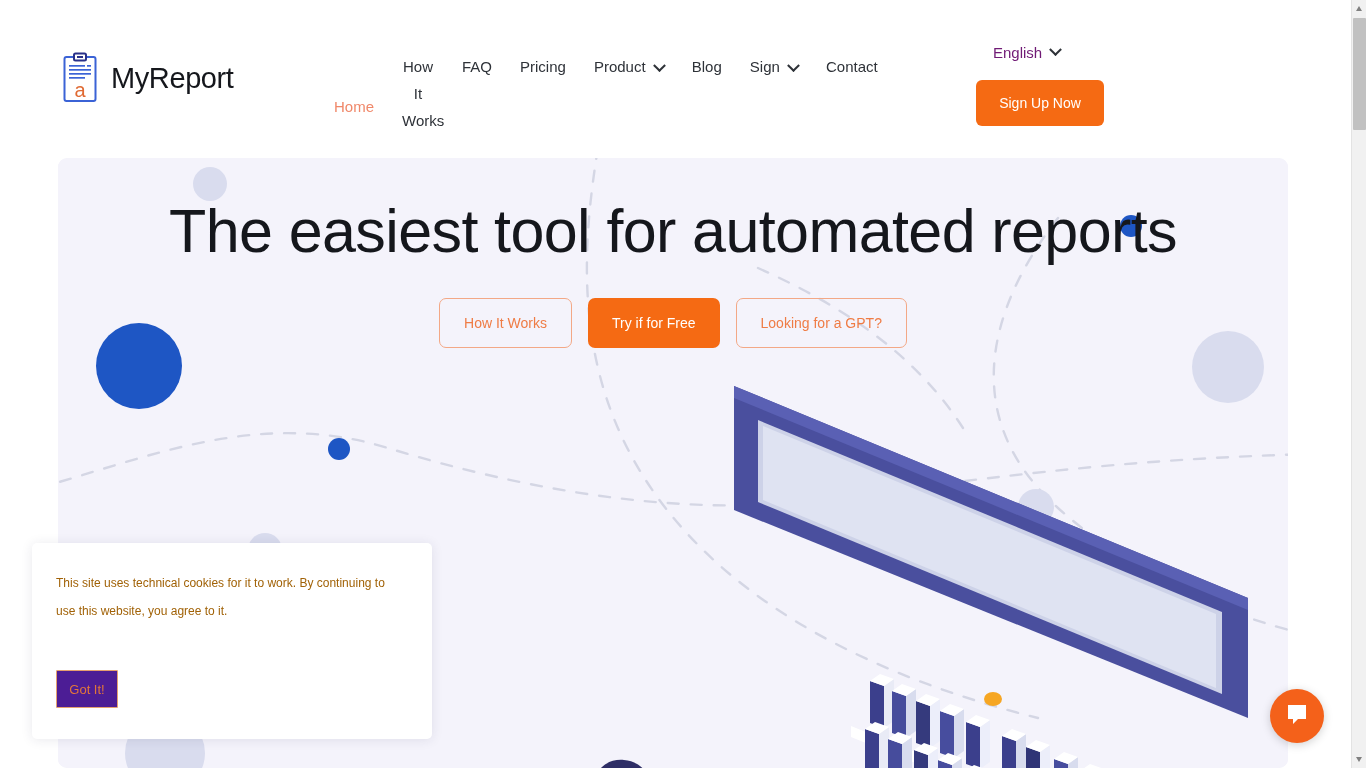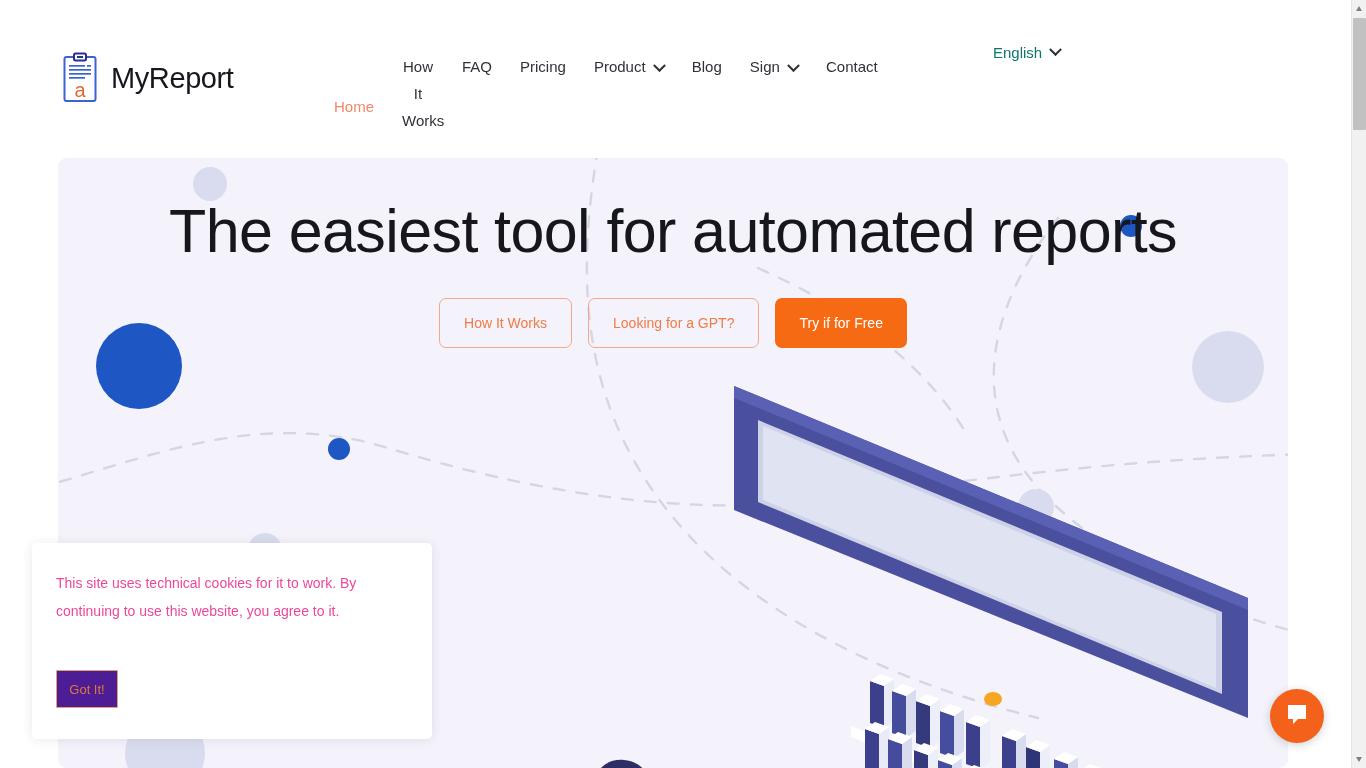--- a/index.html
+++ b/index.html
@@ -48,21 +48,21 @@
   .nav-item.wrap { width:60px; }
   .chev {
     display:inline-block; width:9px; height:9px;
     border-right:2px solid #2e3238; border-bottom:2px solid #2e3238;
     transform:rotate(45deg) translate(-2px,-2px);
     margin-left:5px; vertical-align:middle;
   }
 
   .lang {
     position:absolute; left:993px; top:44px;
-    font-size:15px; color:#0f766e;
+    font-size:15px; color:#701a75;
     display:flex; align-items:center; gap:9px; cursor:pointer;
   }
   .lang .chev { margin-left:0; }
 
   .btn-login {
     position:absolute; left:1094px; top:29px;
     width:86px; height:49px;
     border:1px solid #f5c6a8; border-radius:7px;
     background:#fff; color:#f0a487; font-size:14px;
     display:flex; align-items:center; justify-content:center;
@@ -106,21 +106,21 @@
 
   
   .cookie {
     position:absolute; left:32px; top:543px;
     width:400px; height:196px;
     background:#ffffff; border-radius:5px;
     box-shadow:0 1px 12px rgba(40,40,80,.10);
   }
   .cookie-text {
     position:absolute; left:24px; top:26px; width:350px;
-    font-size:14px; line-height:28px; color:#ec4899;
+    font-size:12px; line-height:28px; color:#a16207;
   }
   .cookie-btn {
     position:absolute; left:56px; top:670px;
     width:62px; height:38px;
     border:1px solid #e5a06f; border-radius:1px;
     background:#4c1d95; color:#e2763a; font-size:13px;
     display:flex; align-items:center; justify-content:center;
     cursor:pointer;
   }
 
@@ -205,20 +205,23 @@
         <span>Contact</span>
       </span>
     </nav>
 
     <div class="lang">
       <span>English</span>
       <i class="chev"></i>
     </div>
 
 
+    <div class="btn-signup">
+      <span>Sign Up Now</span>
+    </div>
   </div>
 
   <section class="hero">
 
     <svg class="hero-svg" viewBox="0 0 1230 610">
       <defs>
         <clipPath id="heroClip">
             <rect x="0" y="0" width="1230" height="610" rx="9"></rect>
           </clipPath>
       </defs>
@@ -416,25 +419,25 @@
         </g>
       </g>
     </svg>
 
     <h1 class="hero-title">The easiest tool for automated reports</h1>
 
     <div class="hero-btns">
       <div class="hbtn outline">
         <span>How It Works</span>
       </div>
+      <div class="hbtn solid">
+        <span>Try if for Free</span>
+      </div>
       <div class="hbtn outline">
         <span>Looking for a GPT?</span>
-      </div>
-      <div class="hbtn solid">
-        <span>Try if for Free</span>
       </div>
     </div>
   </section>
 
   <div class="cookie">
     <div class="cookie-text">This site uses technical cookies for it to work. By continuing to use this website, you agree to it.</div>
   </div>
   <div class="cookie-btn">
     <span>Got It!</span>
   </div>

